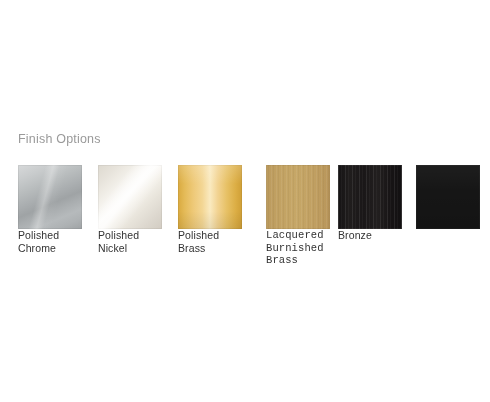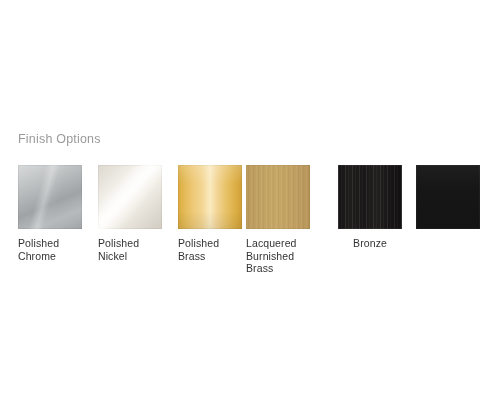--- a/index.html
+++ b/index.html
@@ -58,21 +58,20 @@
   }
 
   
   .grain {
     position: absolute;
     inset: 0;
     pointer-events: none;
   }
 
   .swatch-label {
-    margin-top: 8px;
     font-size: 10.5px;
     line-height: 12.6px;
     color: #333333;
     letter-spacing: 0.1px;
     white-space: pre-line;
   }
 
   
 
   
@@ -237,30 +236,30 @@
     </div>
 
     <div class="swatch-cell" style="left:160px;">
       <div class="swatch fin-polished-brass">
         <div class="grain"></div>
       </div>
       <div class="swatch-label">Polished
 Brass</div>
     </div>
 
-    <div class="swatch-cell" style="left:228px;">
+    <div class="swatch-cell" style="left:248px;font-family:Liberation Mono, monospace;">
       <div class="swatch fin-lacquered-burnished-brass">
         <div class="grain"></div>
       </div>
       <div class="swatch-label">Lacquered
 Burnished
 Brass</div>
     </div>
 
-    <div class="swatch-cell" style="left:320px;text-align:center;">
+    <div class="swatch-cell" style="left:320px;">
       <div class="swatch fin-bronze">
         <div class="grain"></div>
       </div>
       <div class="swatch-label">Bronze</div>
     </div>
 
     <div class="swatch-cell" style="left:398px;">
       <div class="swatch fin-flat-black">
         <div class="grain"></div>
       </div>

